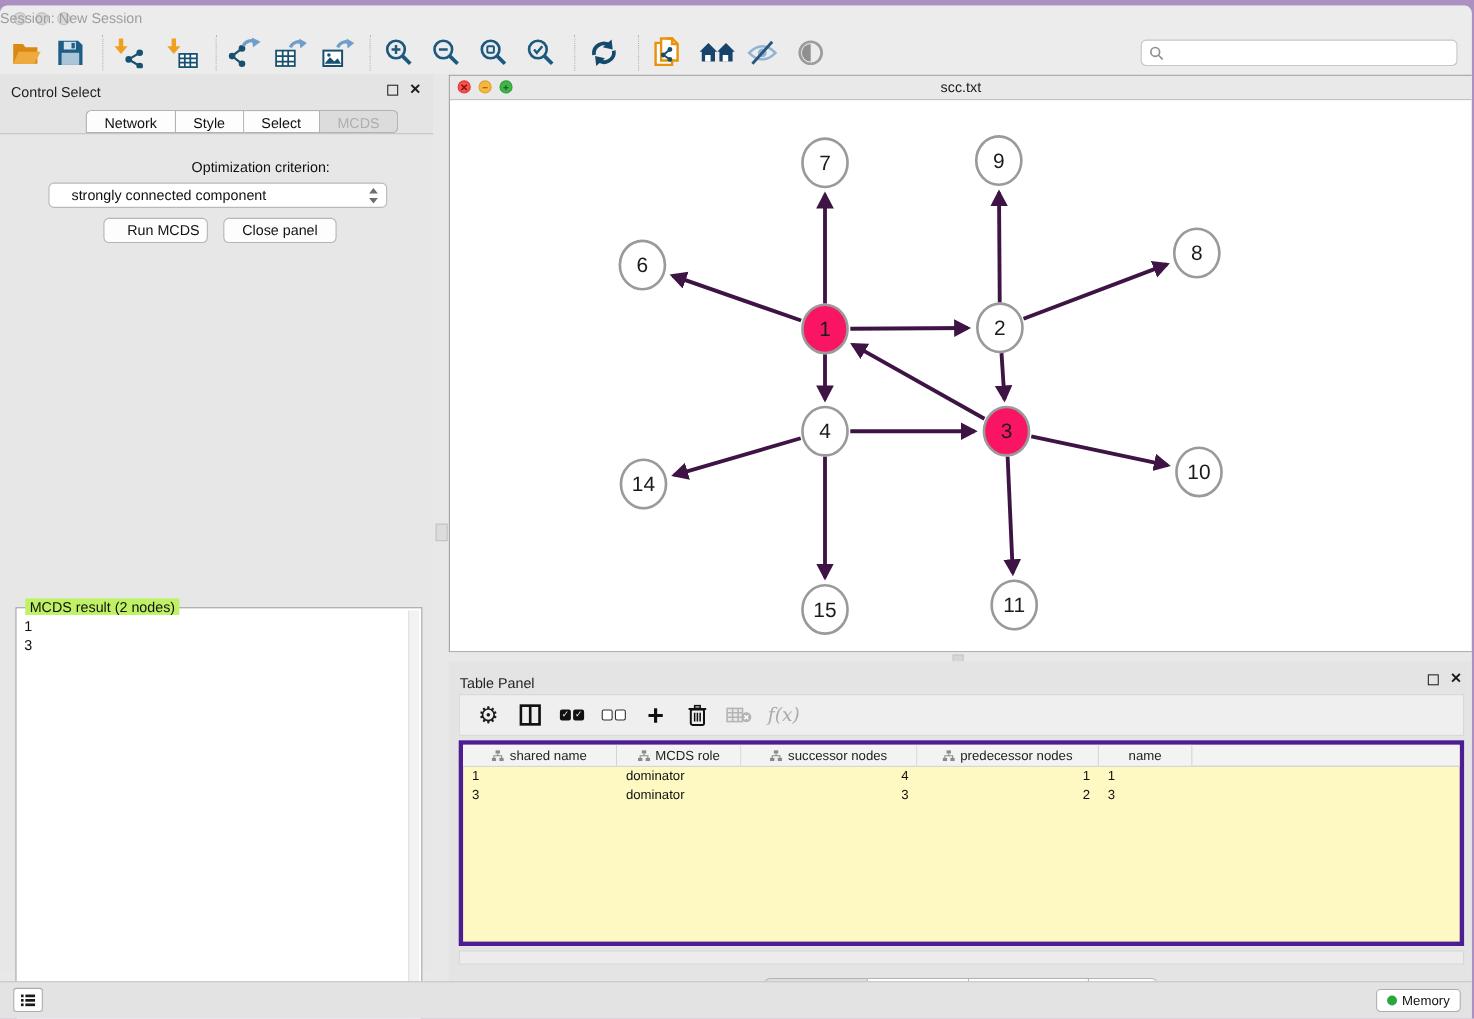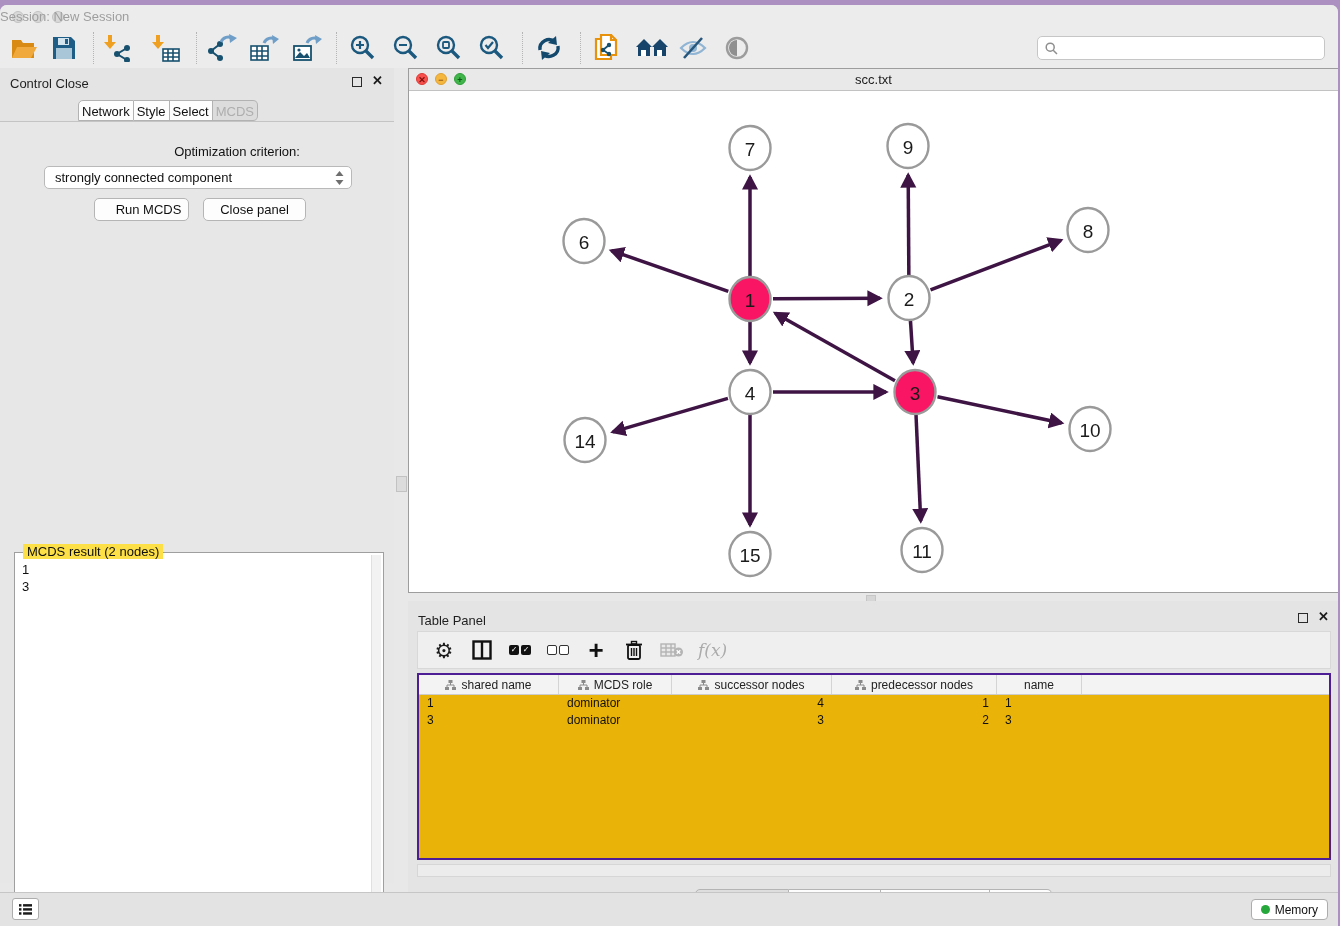--- a/index.html
+++ b/index.html
@@ -24,32 +24,32 @@
   .tb-sep{position:absolute;top:4px;height:32px;width:0;border-left:1px dotted #b5b5b5;}
   #search-wrap{position:absolute;top:8px;right:13px;width:288px;height:24px;background:#fff;border:1px solid #c6c6c6;border-radius:5px;box-sizing:border-box;display:flex;align-items:center;}
   #search-input{border:none;outline:none;flex:1;height:100%;font-size:12px;background:transparent;font-family:"Liberation Sans",sans-serif;}
   
   #control-panel{position:absolute;top:63px;left:0;width:394px;height:815px;background:#e4e4e4;}
   #cp-header{position:absolute;top:0;left:0;right:0;height:30px;}
   .panel-title{font-size:13px;color:#1f1f1f;position:absolute;left:10px;top:8px;}
   .float-icon{position:absolute;top:9px;width:10px;height:10px;border:1.6px solid #2a2a2a;box-sizing:border-box;background:transparent;}
   .close-icon{position:absolute;top:5px;font-size:13px;font-weight:bold;color:#1a1a1a;}
   #cp-tabs{position:absolute;top:32px;left:78px;height:21px;display:flex;}
-  .cp-tab{height:21px;line-height:21px;padding:0 3px;background:#fdfdfd;border:1px solid #b2b2b2;border-left-width:0;font-size:13px;color:#111;box-sizing:border-box;}
+  .cp-tab{height:21px;line-height:21px;padding:0 16px;background:#fdfdfd;border:1px solid #b2b2b2;border-left-width:0;font-size:13px;color:#111;box-sizing:border-box;}
   .cp-tab:first-child{border-left-width:1px;border-radius:5px 0 0 0;}
   .cp-tab.cp-tab-active{background:#dcdcdc;color:#aeaeae;border-radius:0 5px 5px 0;}
   #cp-body{position:absolute;top:53px;left:0;right:0;bottom:0;background:#e7e7e7;border-top:1px solid #c4c4c4;}
   #opt-label{position:absolute;top:22px;left:0;width:394px;text-align:center;font-size:13px;color:#111;margin-left:40px;}
   #criterion-select{position:absolute;top:44px;left:44px;width:308px;height:23px;background:#fff;border:1px solid #b9b9b9;border-radius:5px;box-sizing:border-box;display:flex;align-items:center;cursor:pointer;}
-  #criterion-select .sel-text{flex:1;font-size:13px;color:#111;padding-left:10px;}
+  #criterion-select .sel-text{flex:1;font-size:13px;color:#111;padding-left:20px;}
   .btn{position:absolute;height:23px;background:#fdfdfd;border:1px solid #b5b5b5;border-radius:5px;font-size:13px;color:#111;font-family:"Liberation Sans",sans-serif;cursor:pointer;box-sizing:border-box;}
   #run-btn{top:76px;left:94px;width:95px;padding-left:20px;}
   #close-panel-btn{top:76px;left:203px;width:103px;}
   #mcds-fieldset{position:absolute;top:430px;left:14px;width:370px;height:377px;border:1px solid #9f9f9f;background:#fff;box-sizing:border-box;}
-  #mcds-legend{position:absolute;top:-9px;left:8px;background:#fde047;padding:0 4px;font-size:13px;color:#111;}
+  #mcds-legend{position:absolute;top:-9px;left:8px;background:#bef264;padding:0 4px;font-size:13px;color:#111;}
   #mcds-list{position:absolute;top:8px;left:0;right:11px;bottom:2px;font-size:13px;color:#111;padding-left:7px;line-height:17px;}
   #mcds-scroll{position:absolute;top:2px;right:2px;bottom:2px;width:9px;background:#f2f2f2;border-left:1px solid #e0e0e0;}
   
   #v-divider{position:absolute;top:63px;left:394px;width:14px;height:815px;background:#e8e8e8;}
   #v-handle{position:absolute;top:408px;left:2px;width:9px;height:14px;background:#dcdcdc;border:1px solid #c2c2c2;}
   #h-divider{position:absolute;top:588px;left:408px;right:0;height:8px;background:#e8e8e8;}
   #h-handle{position:absolute;top:2px;left:458px;width:8px;height:5px;background:#d6d6d6;border:1px solid #c6c6c6;}
   
   #net-window{position:absolute;top:63px;left:408px;width:931px;height:525px;background:#fff;border:1px solid #9d9d9d;box-sizing:border-box;}
   #net-titlebar{position:absolute;top:0;left:0;right:0;height:21px;background:#e9e9e9;border-bottom:1px solid #c2c2c2;}
@@ -64,21 +64,21 @@
   #tp-header{position:absolute;top:4px;left:0;right:0;height:26px;}
   #tp-toolbar{position:absolute;top:30px;left:9px;right:8px;height:38px;background:#efefef;border:1px solid #d8d8d8;box-sizing:border-box;display:flex;align-items:center;gap:14px;padding-left:14px;}
   .tp-icon{background:none;border:none;padding:0;display:flex;align-items:center;justify-content:center;height:28px;min-width:24px;cursor:pointer;}
   .gear-glyph{font-size:21px;color:#1c1c1c;line-height:1;}
   .plus-glyph{font-size:26px;font-weight:bold;color:#111;line-height:1;}
   .fx-glyph{font-family:"DejaVu Serif",serif;font-style:italic;font-size:17px;color:#ababab;}
   .chk-pair{display:flex;gap:2px;}
   .chk{width:10px;height:10px;border-radius:2px;box-sizing:border-box;}
   .chk-on{background:#111;color:#fff;font-size:8px;line-height:10px;text-align:center;}
   .chk-off{border:1.5px solid #333;background:#fff;}
-  #tp-table{position:absolute;top:72px;left:9px;right:8px;bottom:38px;background:#eab308;border:2px solid #4c1d95;box-sizing:border-box;overflow:hidden;}
+  #tp-table{position:absolute;top:72px;left:9px;right:8px;bottom:38px;background:#fef9c3;border:4px solid #4c1d95;box-sizing:border-box;overflow:hidden;}
   #tp-head{display:flex;height:19px;border-bottom:1px solid #cccccc;background:#f3f3f3;}
   .th{display:flex;align-items:center;justify-content:center;gap:5px;font-size:12px;color:#222;border-right:1px solid #d4d4d4;box-sizing:border-box;background:#f3f3f3;}
   .tr{display:flex;height:17px;}
   .td{font-size:12px;color:#111;box-sizing:border-box;padding:1px 8px 0 8px;}
   .c0{width:140px;} .c1{width:113px;} .c2{width:160px;} .c3{width:165px;} .c4{width:85px;}
   .ar{text-align:right;}
   #tp-scroll{position:absolute;left:9px;right:8px;bottom:21px;height:13px;background:#ececec;border:1px solid #d6d6d6;box-sizing:border-box;}
   #tp-tabs{position:absolute;bottom:-12px;left:0;right:0;display:flex;justify-content:center;}
   .tp-tab{height:21px;line-height:21px;padding:0 13px;background:#fdfdfd;border:1px solid #b4b4b4;border-left-width:0;font-size:13px;color:#111;box-sizing:border-box;}
   .tp-tab:first-child{border-left-width:1px;border-radius:5px 0 0 5px;}
@@ -250,21 +250,21 @@
             <circle cx="5.2" cy="5.2" r="4" fill="none" stroke="#8e8e8e" stroke-width="1.5"></circle>
             <line x1="8.2" y1="8.2" x2="12" y2="12" stroke="#8e8e8e" stroke-width="1.5"></line>
           </svg>
       </span>
       <input id="search-input" value="" placeholder="" style="">
     </div>
   </div>
 
   <div id="control-panel">
     <div id="cp-header">
-      <span class="panel-title">Control Close</span>
+      <span class="panel-title">Control Select</span>
       <span class="float-icon" style="right:32px"></span>
       <span class="close-icon" style="right:11px">✕</span>
     </div>
     <div id="cp-tabs">
       <div class="cp-tab">Network</div>
       <div class="cp-tab">Style</div>
       <div class="cp-tab">Select</div>
       <div class="cp-tab cp-tab-active">MCDS</div>
     </div>
     <div id="cp-body">

